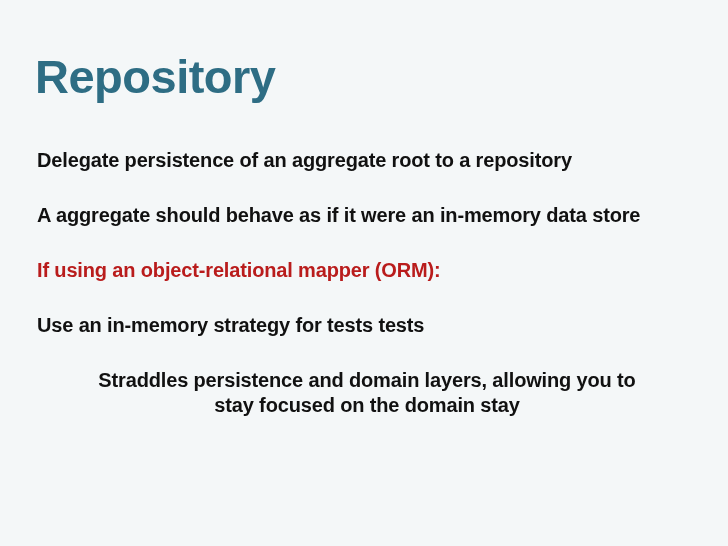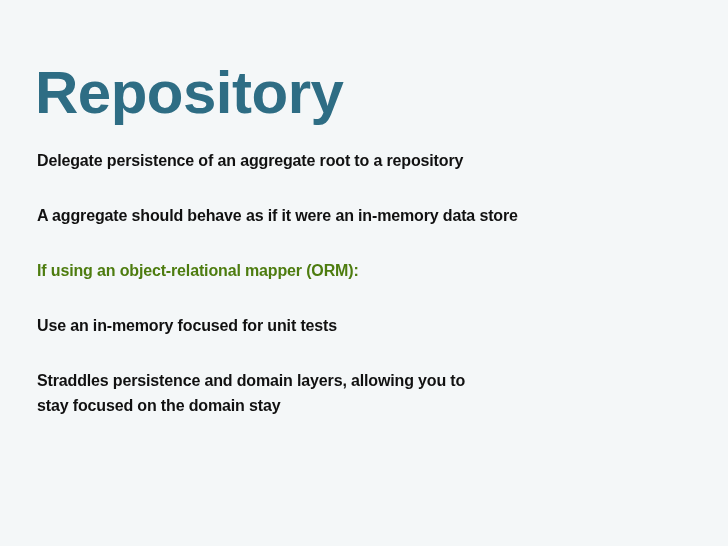--- a/index.html
+++ b/index.html
@@ -15,41 +15,41 @@
   #slide {
     position: relative;
     width: 728px;
     height: 546px;
     background: #f4f7f8;
     box-sizing: border-box;
   }
   #slide-title {
     position: absolute;
     left: 35px;
-    top: 60px;
+    top: 44px;
     margin: 0;
     font-family: "Liberation Sans", sans-serif;
-    font-size: 60px;
+    font-size: 47px;
     font-weight: bold;
     line-height: 66px;
     letter-spacing: -0.5px;
     color: #2e6d84;
     white-space: nowrap;
     text-align: center;
   }
   #slide-body {
     position: absolute;
     left: 37px;
     top: 148px;
     width: 660px;
   }
   .body-para {
     margin: 0 0 30px 0;
     font-family: "Liberation Sans", sans-serif;
-    font-size: 16px;
+    font-size: 20px;
     font-weight: bold;
     line-height: 25px;
     letter-spacing: -0.15px;
     color: #111111;
     white-space: nowrap;
   }
   .body-para:last-child {
     margin-bottom: 0;
   }
   .body-line {
@@ -67,28 +67,28 @@
   <div id="slide-body">
 
     <p class="body-para" style="color: rgb(17, 17, 17);">
       <span class="body-line">Delegate persistence of an aggregate root to a repository</span>
     </p>
 
     <p class="body-para" style="color: rgb(17, 17, 17);">
       <span class="body-line">A aggregate should behave as if it were an in-memory data store</span>
     </p>
 
-    <p class="body-para" style="color: #4d7c0f;">
+    <p class="body-para" style="color: #b91c1c;">
       <span class="body-line">If using an object-relational mapper (ORM):</span>
     </p>
 
     <p class="body-para" style="color: rgb(17, 17, 17);">
-      <span class="body-line">Use an in-memory focused for unit tests</span>
+      <span class="body-line">Use an in-memory strategy for tests tests</span>
     </p>
 
-    <p class="body-para" style="color: rgb(17, 17, 17);">
+    <p class="body-para" style="color: rgb(17, 17, 17); text-align: center;">
       <span class="body-line">Straddles persistence and domain layers, allowing you to</span>
       <span class="body-line">stay focused on the domain stay</span>
     </p>
 
   </div>
 
 </div>
 
 </body></html>

